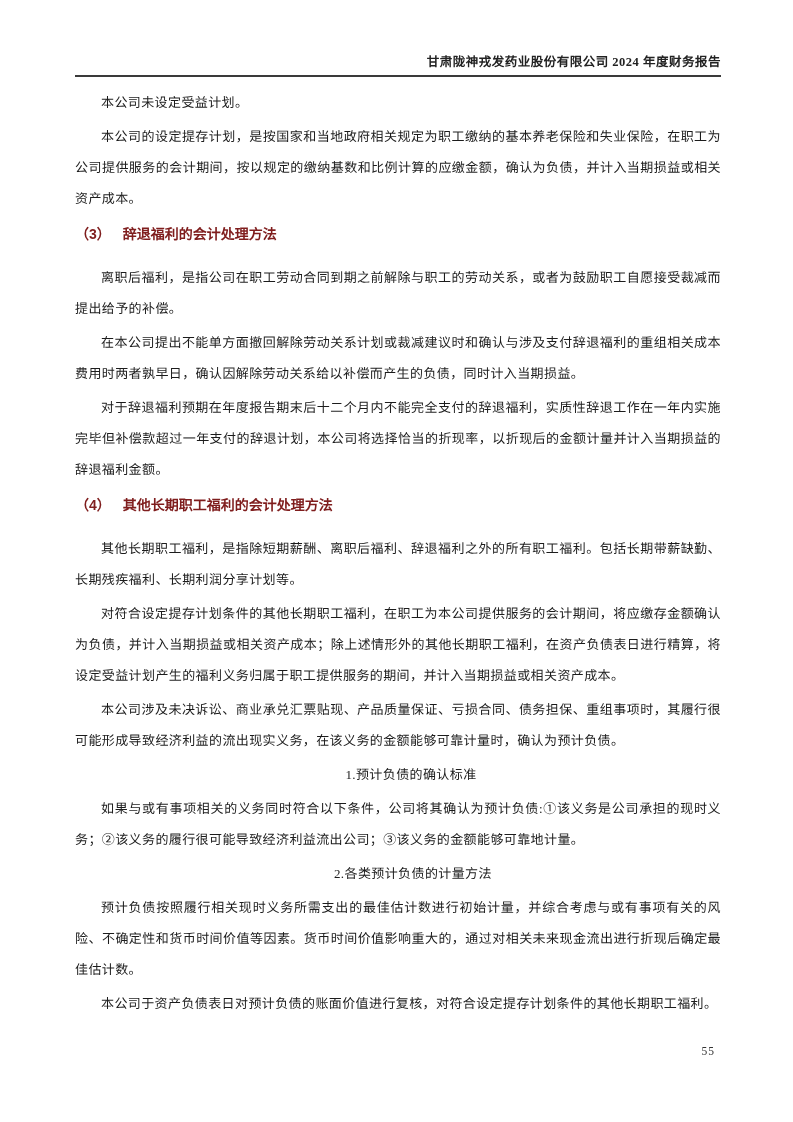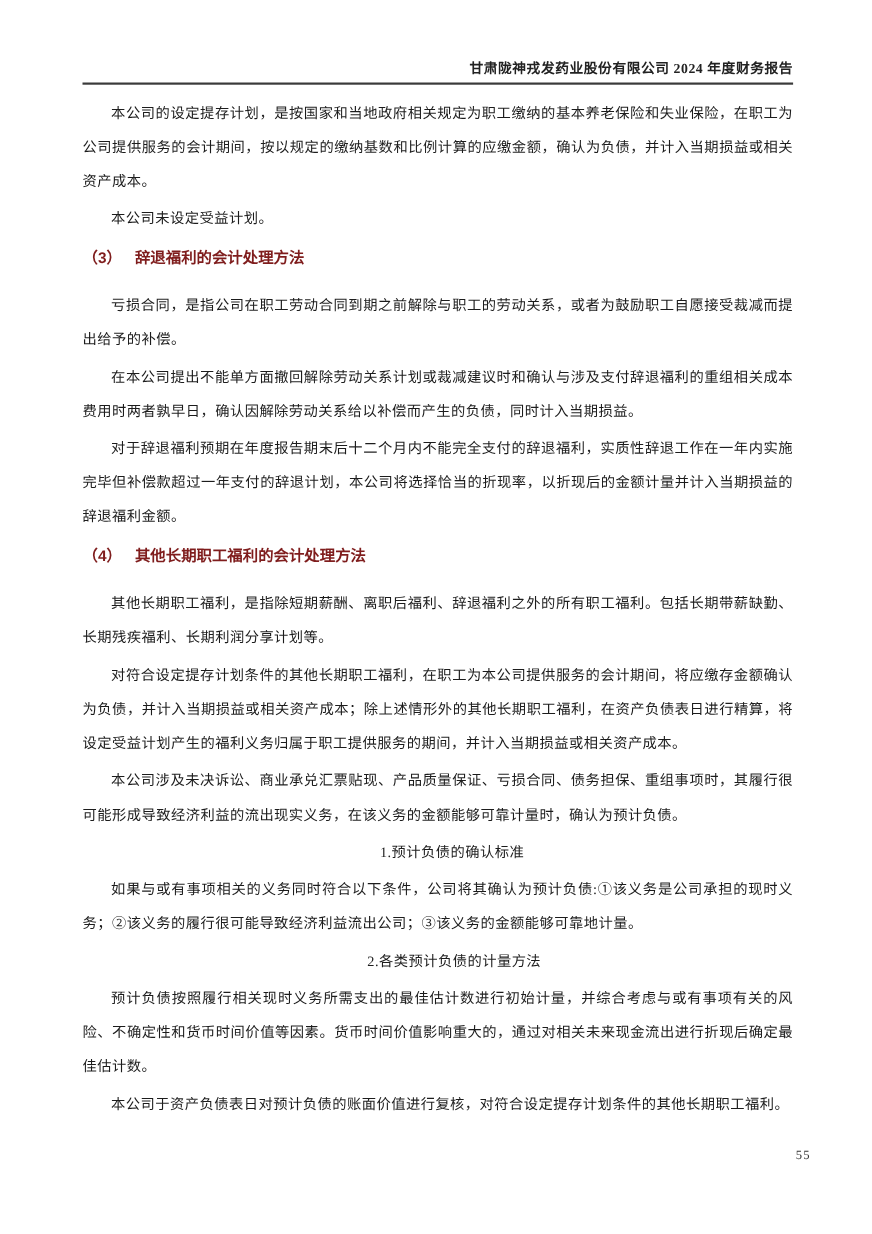--- a/index.html
+++ b/index.html
@@ -66,48 +66,48 @@
   .section-heading {
     margin: 8px 0 20px 0;
     font-size: 15px;
     font-weight: bold;
     line-height: 22px;
     color: #111111;
     font-family: "Liberation Sans", "DejaVu Sans", sans-serif;
   }
   .page-number {
     position: absolute;
-    right: 56px;
+    right: 78px;
     bottom: 64px;
     font-size: 11.5px;
     line-height: 14px;
     color: #333333;
     letter-spacing: 1px;
   }
 </style>
 </head>
 <body>
 
 <div class="page">
 
   <header class="page-header">
     <div class="header-title">甘肃陇神戎发药业股份有限公司 2024 年度财务报告</div>
   </header>
 
   <main class="content">
 
+    <p class="para">本公司未设定受益计划。</p>
+
     <p class="para">本公司的设定提存计划，是按国家和当地政府相关规定为职工缴纳的基本养老保险和失业保险，在职工为公司提供服务的会计期间，按以规定的缴纳基数和比例计算的应缴金额，确认为负债，并计入当期损益或相关资产成本。</p>
-
-    <p class="para">本公司未设定受益计划。</p>
 
     <h3 class="heading">
       <span class="heading-num">（3）</span><span>辞退福利的会计处理方法</span>
     </h3>
 
-    <p class="para">亏损合同，是指公司在职工劳动合同到期之前解除与职工的劳动关系，或者为鼓励职工自愿接受裁减而提出给予的补偿。</p>
+    <p class="para">离职后福利，是指公司在职工劳动合同到期之前解除与职工的劳动关系，或者为鼓励职工自愿接受裁减而提出给予的补偿。</p>
 
     <p class="para">在本公司提出不能单方面撤回解除劳动关系计划或裁减建议时和确认与涉及支付辞退福利的重组相关成本费用时两者孰早日，确认因解除劳动关系给以补偿而产生的负债，同时计入当期损益。</p>
 
     <p class="para">对于辞退福利预期在年度报告期末后十二个月内不能完全支付的辞退福利，实质性辞退工作在一年内实施完毕但补偿款超过一年支付的辞退计划，本公司将选择恰当的折现率，以折现后的金额计量并计入当期损益的辞退福利金额。</p>
 
     <h3 class="heading">
       <span class="heading-num">（4）</span><span>其他长期职工福利的会计处理方法</span>
     </h3>
 
     <p class="para">其他长期职工福利，是指除短期薪酬、离职后福利、辞退福利之外的所有职工福利。包括长期带薪缺勤、长期残疾福利、长期利润分享计划等。</p>

